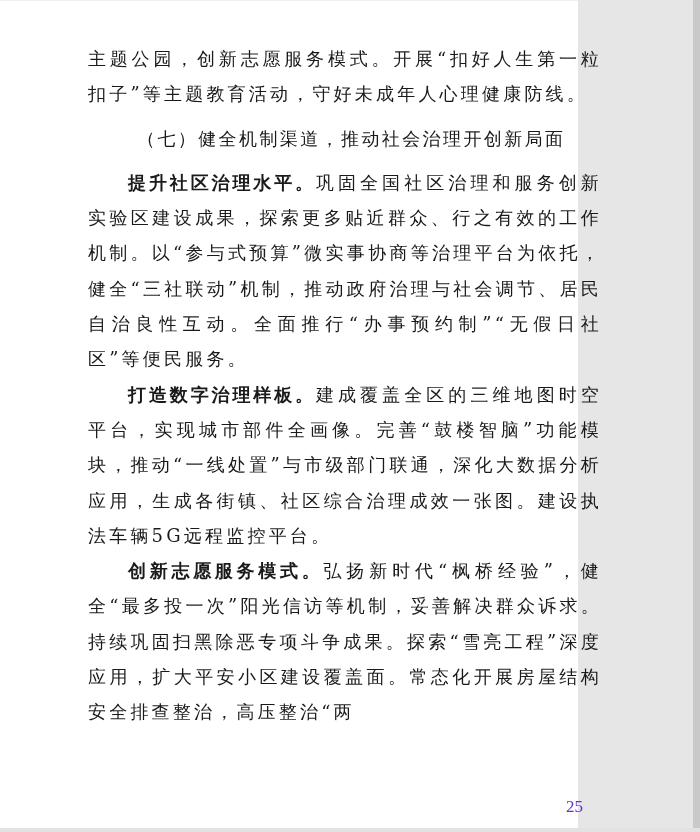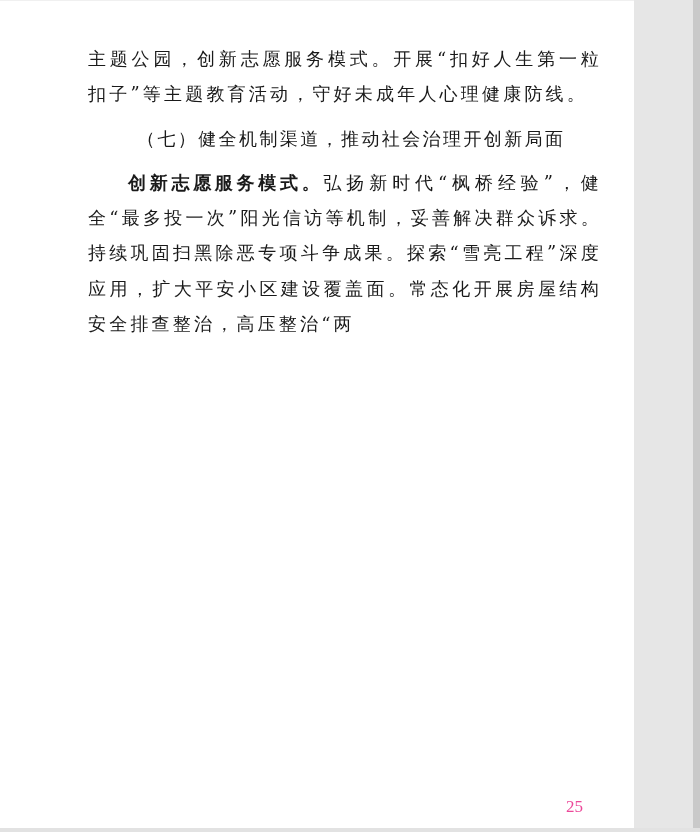--- a/index.html
+++ b/index.html
@@ -1,48 +1,54 @@
 <!DOCTYPE html>
 <html><head>
 <meta charset="utf-8">
 <style>
   html, body { margin:0; padding:0; }
   body { width:700px; height:832px; background:#e6e6e6; position:relative; overflow:hidden; }
   .page {
-    position:absolute; left:0; top:0; width:634px; height:828px; background:#ffffff;
+    position:absolute; left:0; top:0; width:578px; height:828px; background:#ffffff;
     border-top:1px solid #f0f0f0;
   }
   .right-gutter { position:absolute; left:693px; top:0; width:7px; height:832px; background:#c9c9c9; }
   .bottom-gutter { position:absolute; left:0; top:828px; width:700px; height:4px; background:#e2e2e2; }
   .content {
     position:absolute; left:88px; top:40px; width:514px;
     font-family: "DejaVu Serif", "Liberation Serif", serif;
     font-size:18px; line-height:35.3px; color:#1a1a1a;
     letter-spacing:3.2px; text-align:justify; text-align-last:left;
   }
   .para { margin:0; text-indent:0; }
   .para.indent { text-indent:40px; }
   .heading { margin:9px; padding-left:40px; letter-spacing:2.4px; }
   .lead { font-weight:bold; font-family:"DejaVu Sans","Liberation Sans",sans-serif; letter-spacing:2px; }
   .page-number {
     position:absolute; left:566px; top:796px; font-family:"Liberation Serif","DejaVu Serif",serif;
-    font-size:17px; color:#ec4899;
+    font-size:17px; color:#6d28d9;
   }
 </style>
 </head>
 <body>
 
 <div class="page">
   <div class="content">
     <p class="para">
       <span>主题公园，创新志愿服务模式。开展“扣好人生第一粒扣子”等主题教育活动，守好未成年人心理健康防线。</span>
     </p>
     <p class="heading">
       <span>（七）健全机制渠道，推动社会治理开创新局面</span>
     </p>
     <p class="para indent">
+      <span class="lead">提升社区治理水平。</span><span>巩固全国社区治理和服务创新实验区建设成果，探索更多贴近群众、行之有效的工作机制。以“参与式预算”微实事协商等治理平台为依托，健全“三社联动”机制，推动政府治理与社会调节、居民自治良性互动。全面推行“办事预约制”“无假日社区”等便民服务。</span>
+    </p>
+    <p class="para indent">
+      <span class="lead">打造数字治理样板。</span><span>建成覆盖全区的三维地图时空平台，实现城市部件全画像。完善“鼓楼智脑”功能模块，推动“一线处置”与市级部门联通，深化大数据分析应用，生成各街镇、社区综合治理成效一张图。建设执法车辆5G远程监控平台。</span>
+    </p>
+    <p class="para indent">
       <span class="lead">创新志愿服务模式。</span><span>弘扬新时代“枫桥经验”，健全“最多投一次”阳光信访等机制，妥善解决群众诉求。持续巩固扫黑除恶专项斗争成果。探索“雪亮工程”深度应用，扩大平安小区建设覆盖面。常态化开展房屋结构安全排查整治，高压整治“两</span>
     </p>
   </div>
   <div class="page-number">25</div>
 </div>
 <div class="right-gutter"></div>
 <div class="bottom-gutter"></div>
 
 </body></html>

